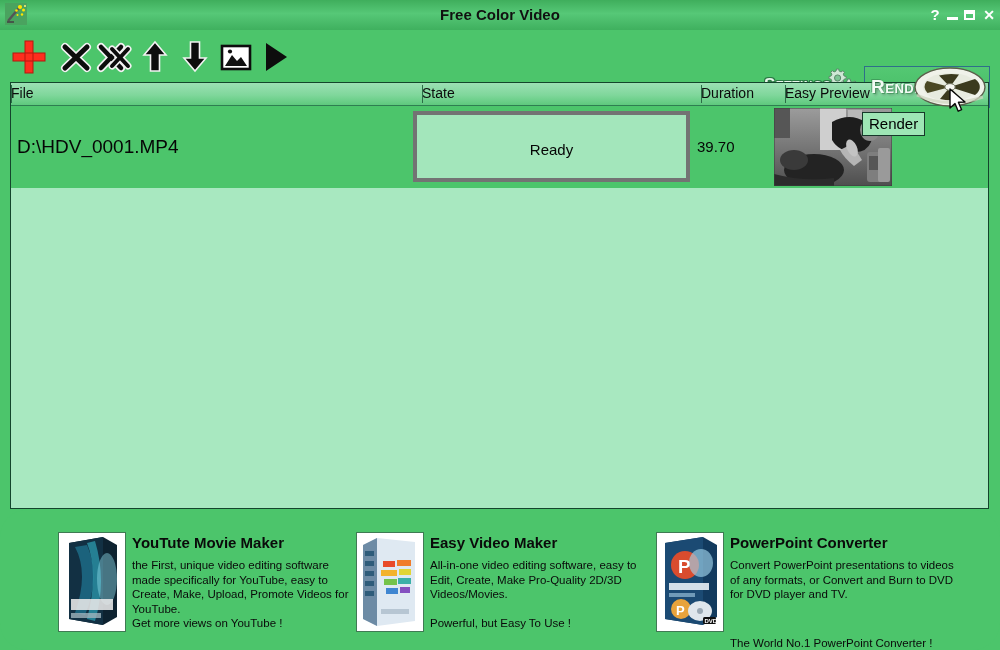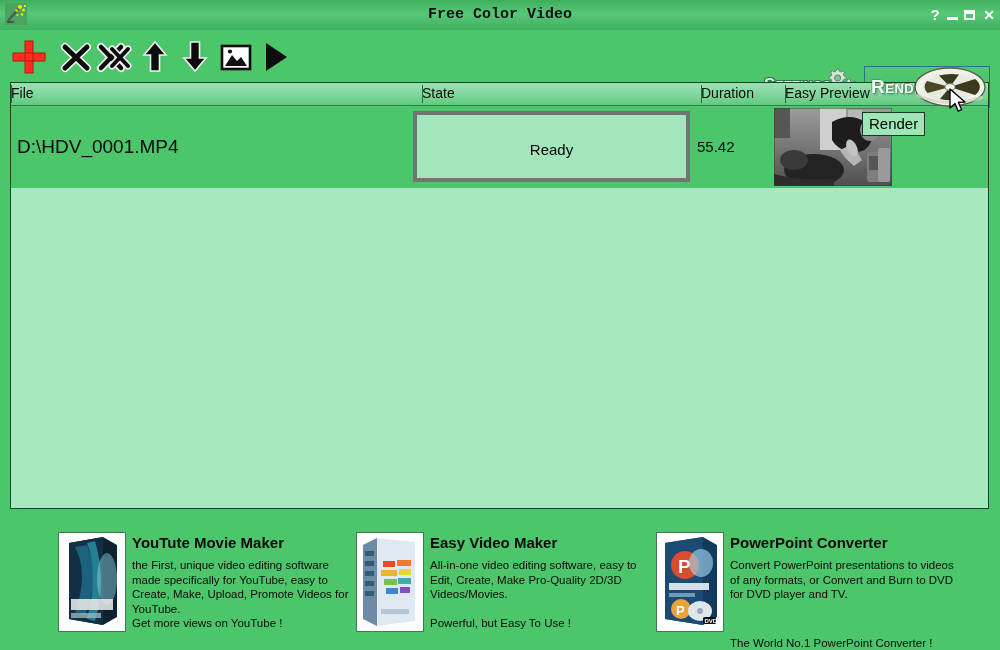--- a/index.html
+++ b/index.html
@@ -33,21 +33,20 @@
   }
   #title-text {
     position: absolute;
     left: 0; top: 0;
     width: 1000px; height: 30px;
     line-height: 29px;
     text-align: center;
     font-size: 15px;
     font-weight: bold;
     color: #111;
-    font-family: Liberation Mono, monospace;
   }
   .win-btn {
     position: absolute;
     top: 7px;
     width: 16px; height: 16px;
     color: #ffffff;
     font-size: 13px;
     font-weight: bold;
     line-height: 16px;
     text-align: center;
@@ -441,21 +440,21 @@
     <div id="list-header">
       <div class="hcell" id="h-file">File</div>
       <div class="hcell" id="h-state">State</div>
       <div class="hcell" id="h-dur">Duration</div>
       <div class="hcell" id="h-color">Easy Preview</div>
     </div>
 
     <div id="row-1">
       <div id="cell-file">D:\HDV_0001.MP4</div>
       <div id="cell-state">Ready</div>
-      <div id="cell-dur">55.42</div>
+      <div id="cell-dur">39.70</div>
 
       <div id="cell-thumb">
         <svg width="118" height="78" viewBox="0 0 118 78">
           <defs>
             <linearGradient id="bgw" x1="0" y1="0" x2="0" y2="1">
               <stop offset="0%" stop-color="#9c9c9c"></stop>
               <stop offset="60%" stop-color="#6f6f6f"></stop>
               <stop offset="100%" stop-color="#4e4e4e"></stop>
             </linearGradient>
           </defs>

